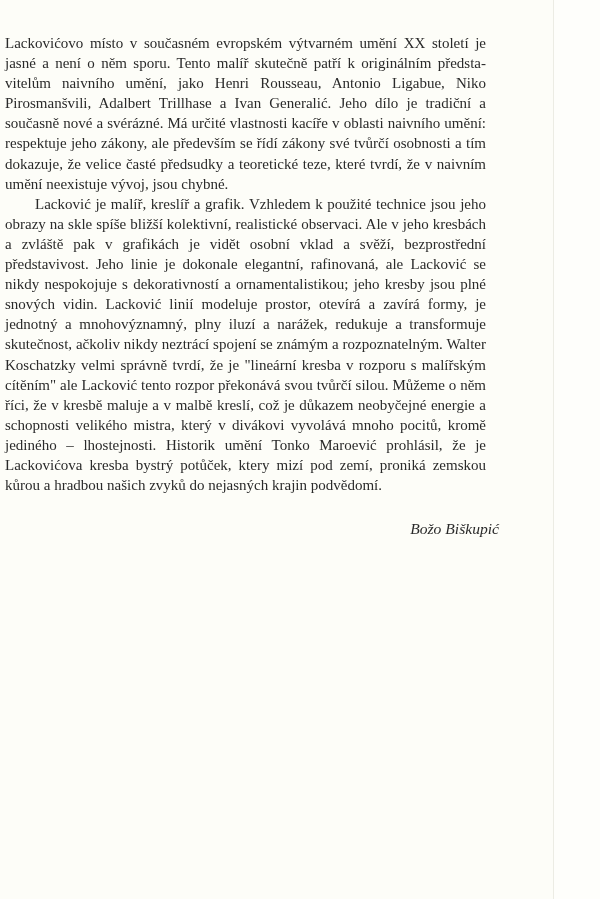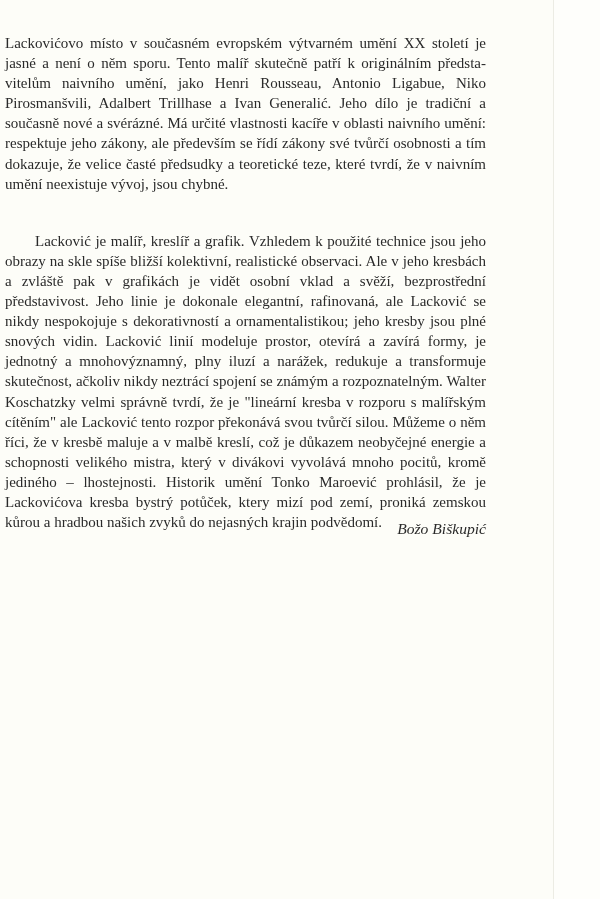--- a/index.html
+++ b/index.html
@@ -39,26 +39,25 @@
     font-size: 15px;
     line-height: 20.1px;
     text-align: justify;
     hyphens: manual;
   }
   .text-block p {
     margin: 0;
   }
   .text-block p.indent {
     text-indent: 30px;
-    margin-top: 37px;
   }
   .signature {
     position: absolute;
     top: 519px;
-    left: 5px;
+    left: 18px;
     width: 481px;
     text-align: right;
     font-style: italic;
     font-size: 15.6px;
     line-height: 20px;
   }
 </style>
 </head>
 <body>
 

